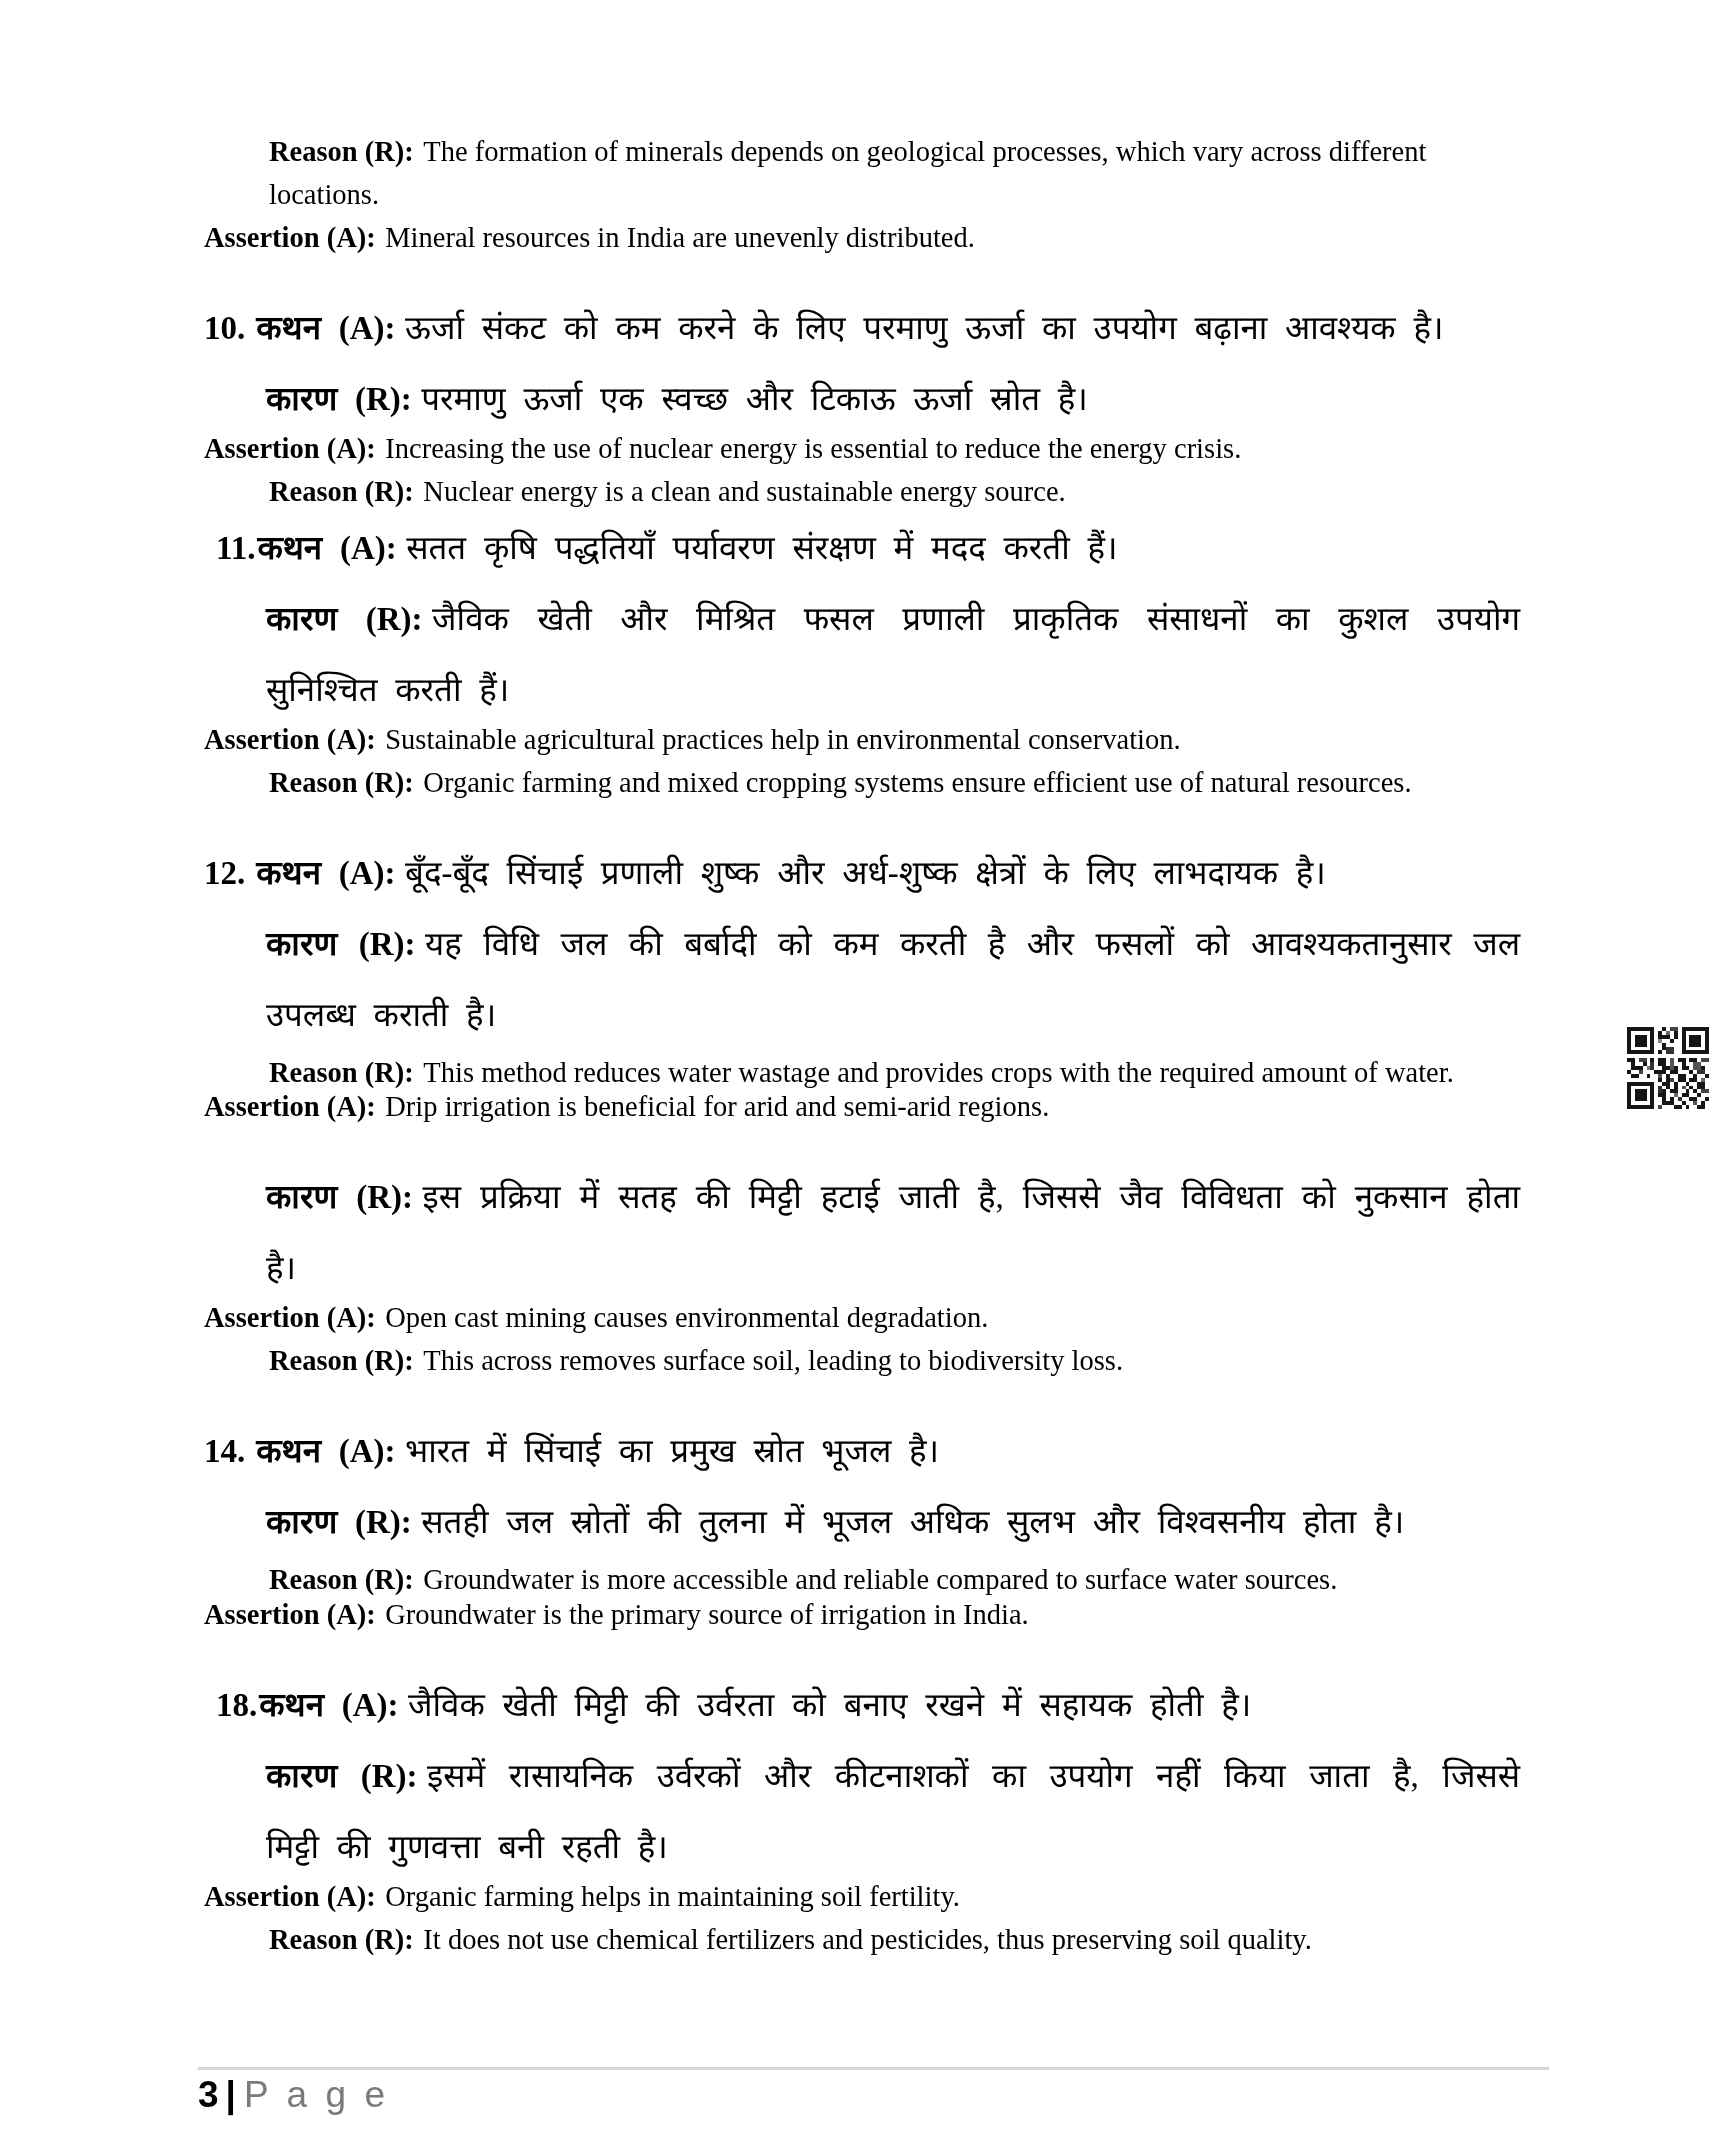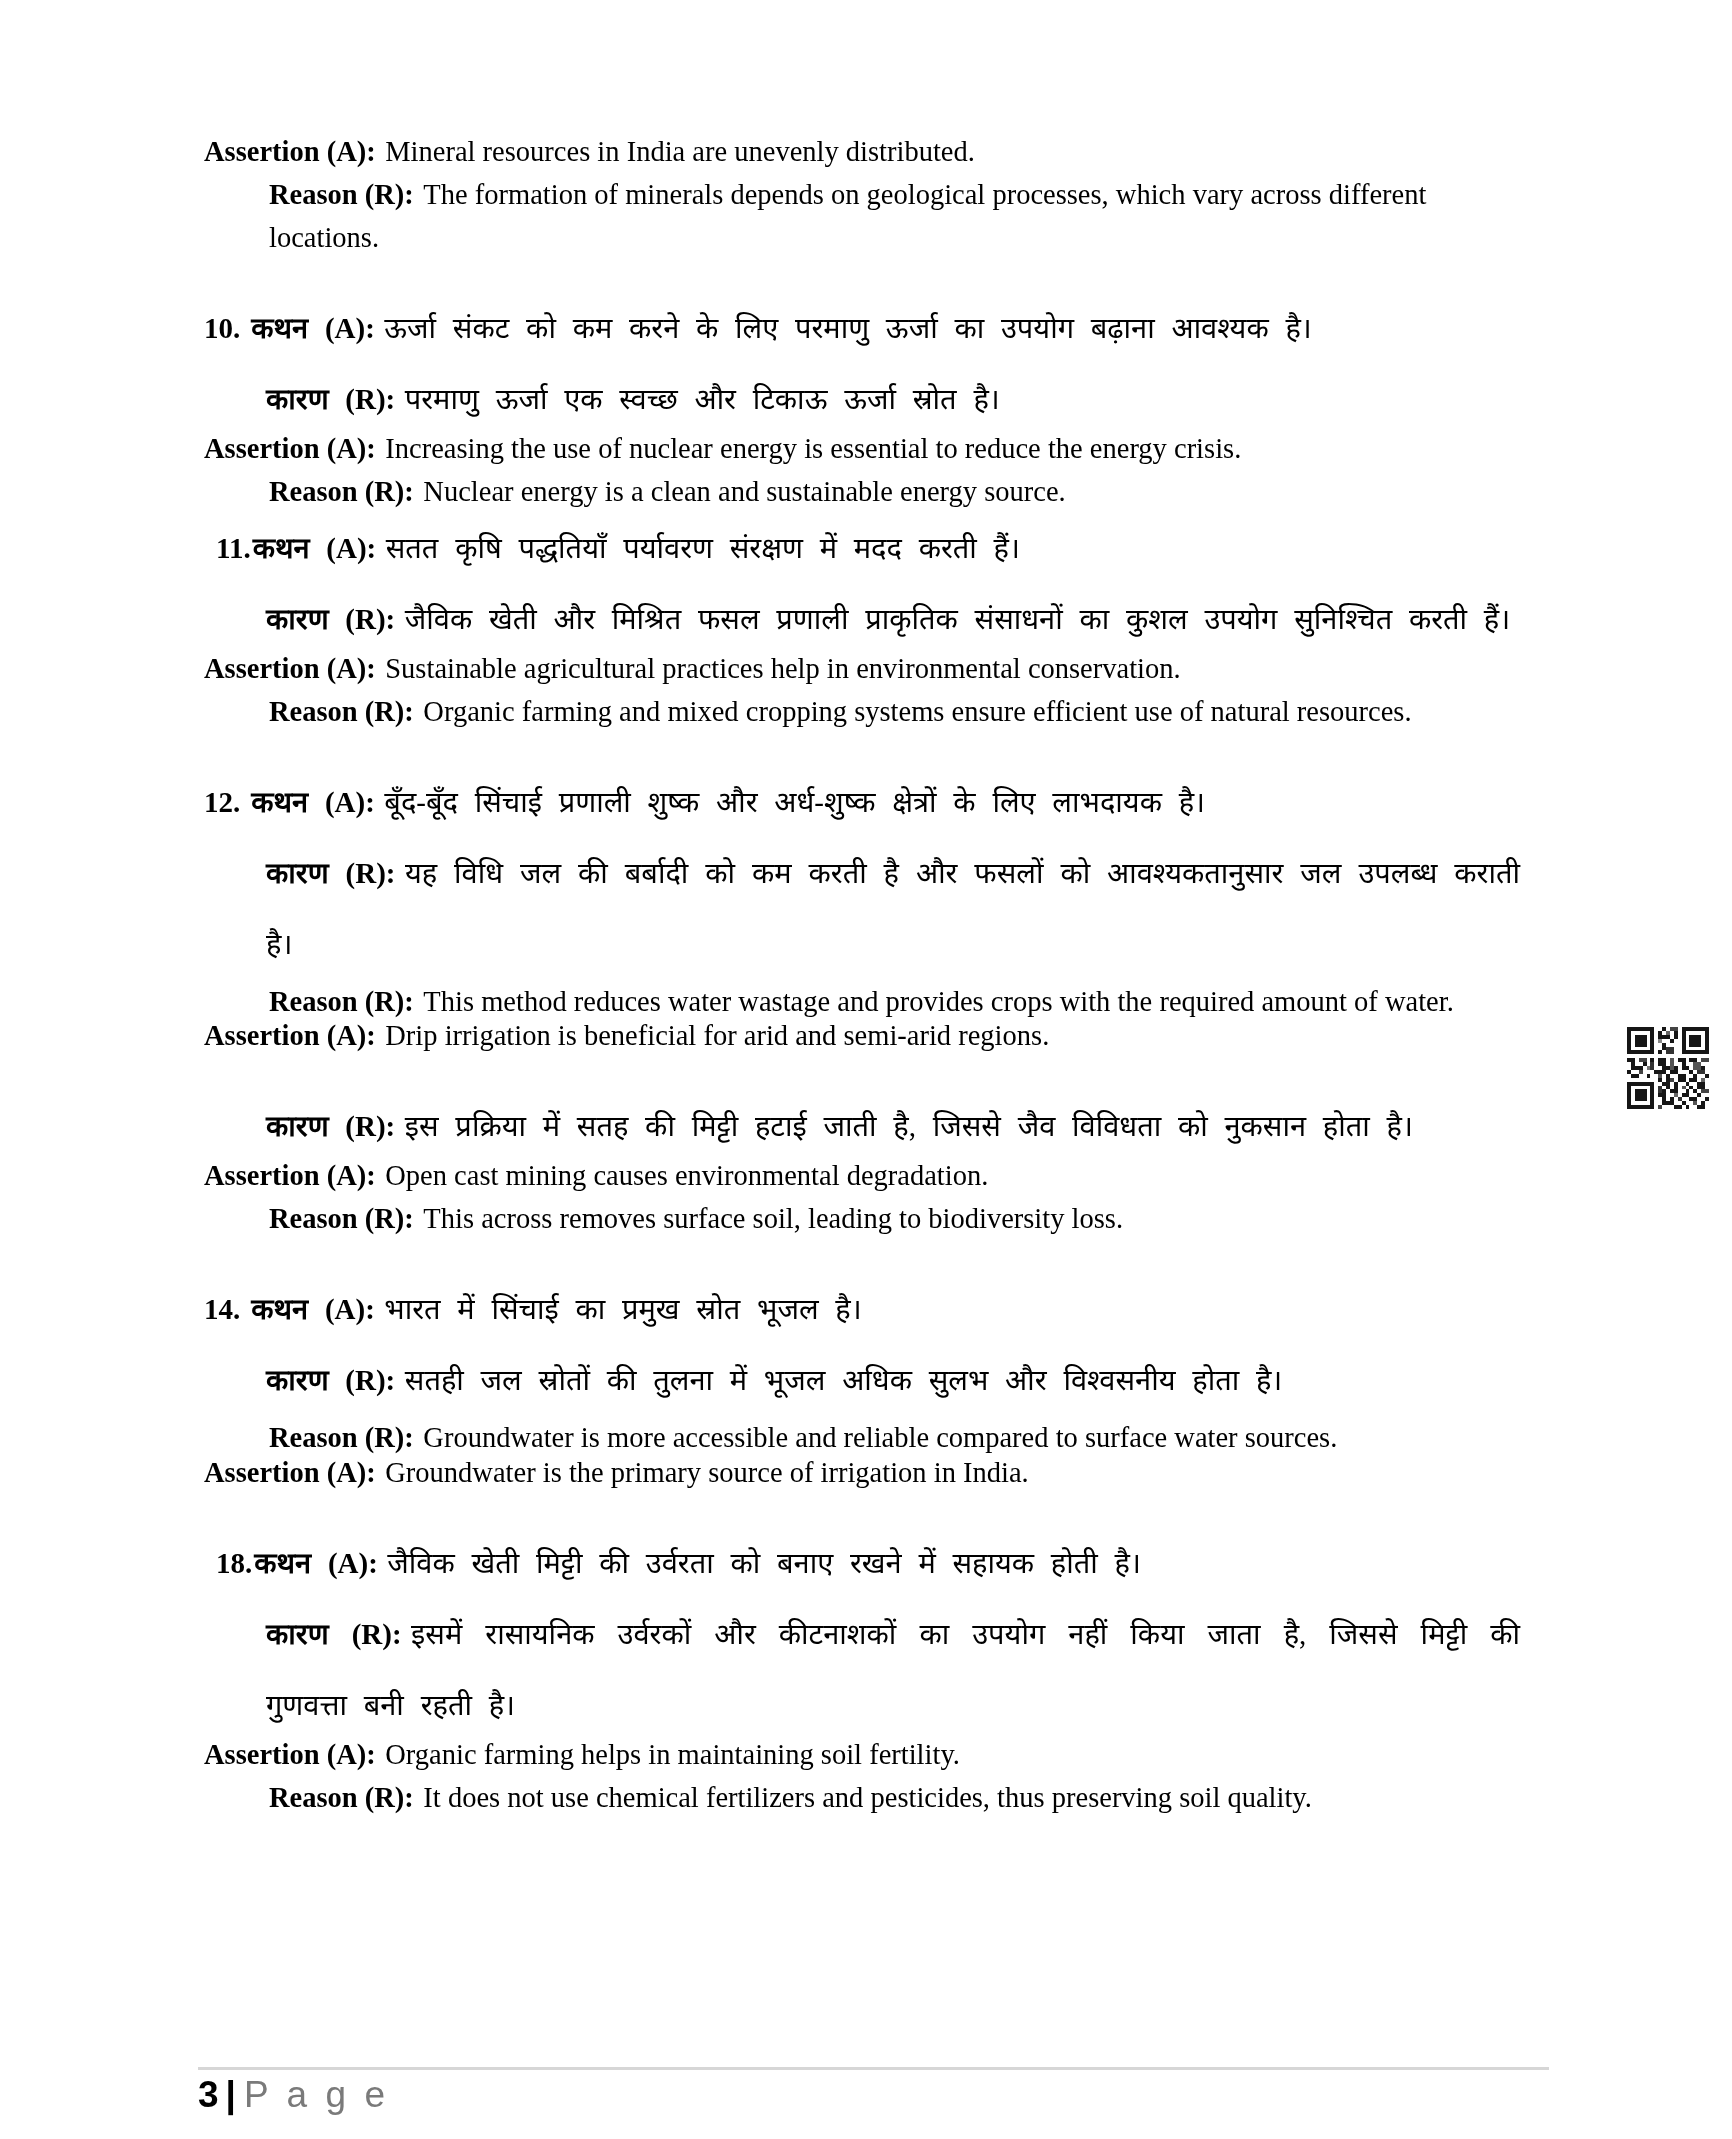--- a/index.html
+++ b/index.html
@@ -20,21 +20,21 @@
     font-size: 28.5px;
     line-height: 43px;
     margin: 0;
     text-align: left;
   }
   .e-reason { margin-left: 65px; }
   .e-assertion { margin-top: -8.2px; }
   .elabel { font-weight: bold; margin-right: 9.5px; }
   
   .hindi {
-    font-size: 29px;
+    font-size: 33px;
     line-height: 71px;
     margin: 0;
     text-align: justify;
     word-spacing: 9.5px;
   }
   .hindi .hlabel { font-weight: bold; margin-right: 9.5px; }
   .karan { margin-left: 62px; }
   .qnum { font-weight: bold; margin-right: 11px; font-family: "Liberation Serif", serif; }
   .question.tight .qnum { margin-right: 2px; margin-left: 12px; }
   .question { margin-top: 34px; }
@@ -61,22 +61,22 @@
   .footer .pnum { font-weight: bold; }
   .footer .pdiv { font-weight: bold; margin: 0 6.8px 0 5.4px; }
   .footer .plabel { color: #7a7a7a; letter-spacing: 4.1px; }
 </style>
 </head>
 <body>
 
 <div class="content">
 
   <div class="question intro">
+    <p class="english e-reason"><span class="elabel">Reason (R):</span><span>The formation of minerals depends on geological processes, which vary across different locations.</span></p>
     <p class="english e-assertion" style="margin-top:0"><span class="elabel">Assertion (A):</span><span>Mineral resources in India are unevenly distributed.</span></p>
-    <p class="english e-reason"><span class="elabel">Reason (R):</span><span>The formation of minerals depends on geological processes, which vary across different locations.</span></p>
   </div>
 
   <div class="question">
     <p class="hindi kathan"><span class="qnum">10.</span><span class="hlabel">कथन (A):</span><span>ऊर्जा संकट को कम करने के लिए परमाणु ऊर्जा का उपयोग बढ़ाना आवश्यक है।</span></p>
     <p class="hindi karan"><span class="hlabel">कारण (R):</span><span>परमाणु ऊर्जा एक स्वच्छ और टिकाऊ ऊर्जा स्रोत है।</span></p>
     <p class="english e-assertion"><span class="elabel">Assertion (A):</span><span>Increasing the use of nuclear energy is essential to reduce the energy crisis.</span></p>
     <p class="english e-reason"><span class="elabel">Reason (R):</span><span>Nuclear energy is a clean and sustainable energy source.</span></p>
   </div>
 
   <div class="question no-gap tight">

